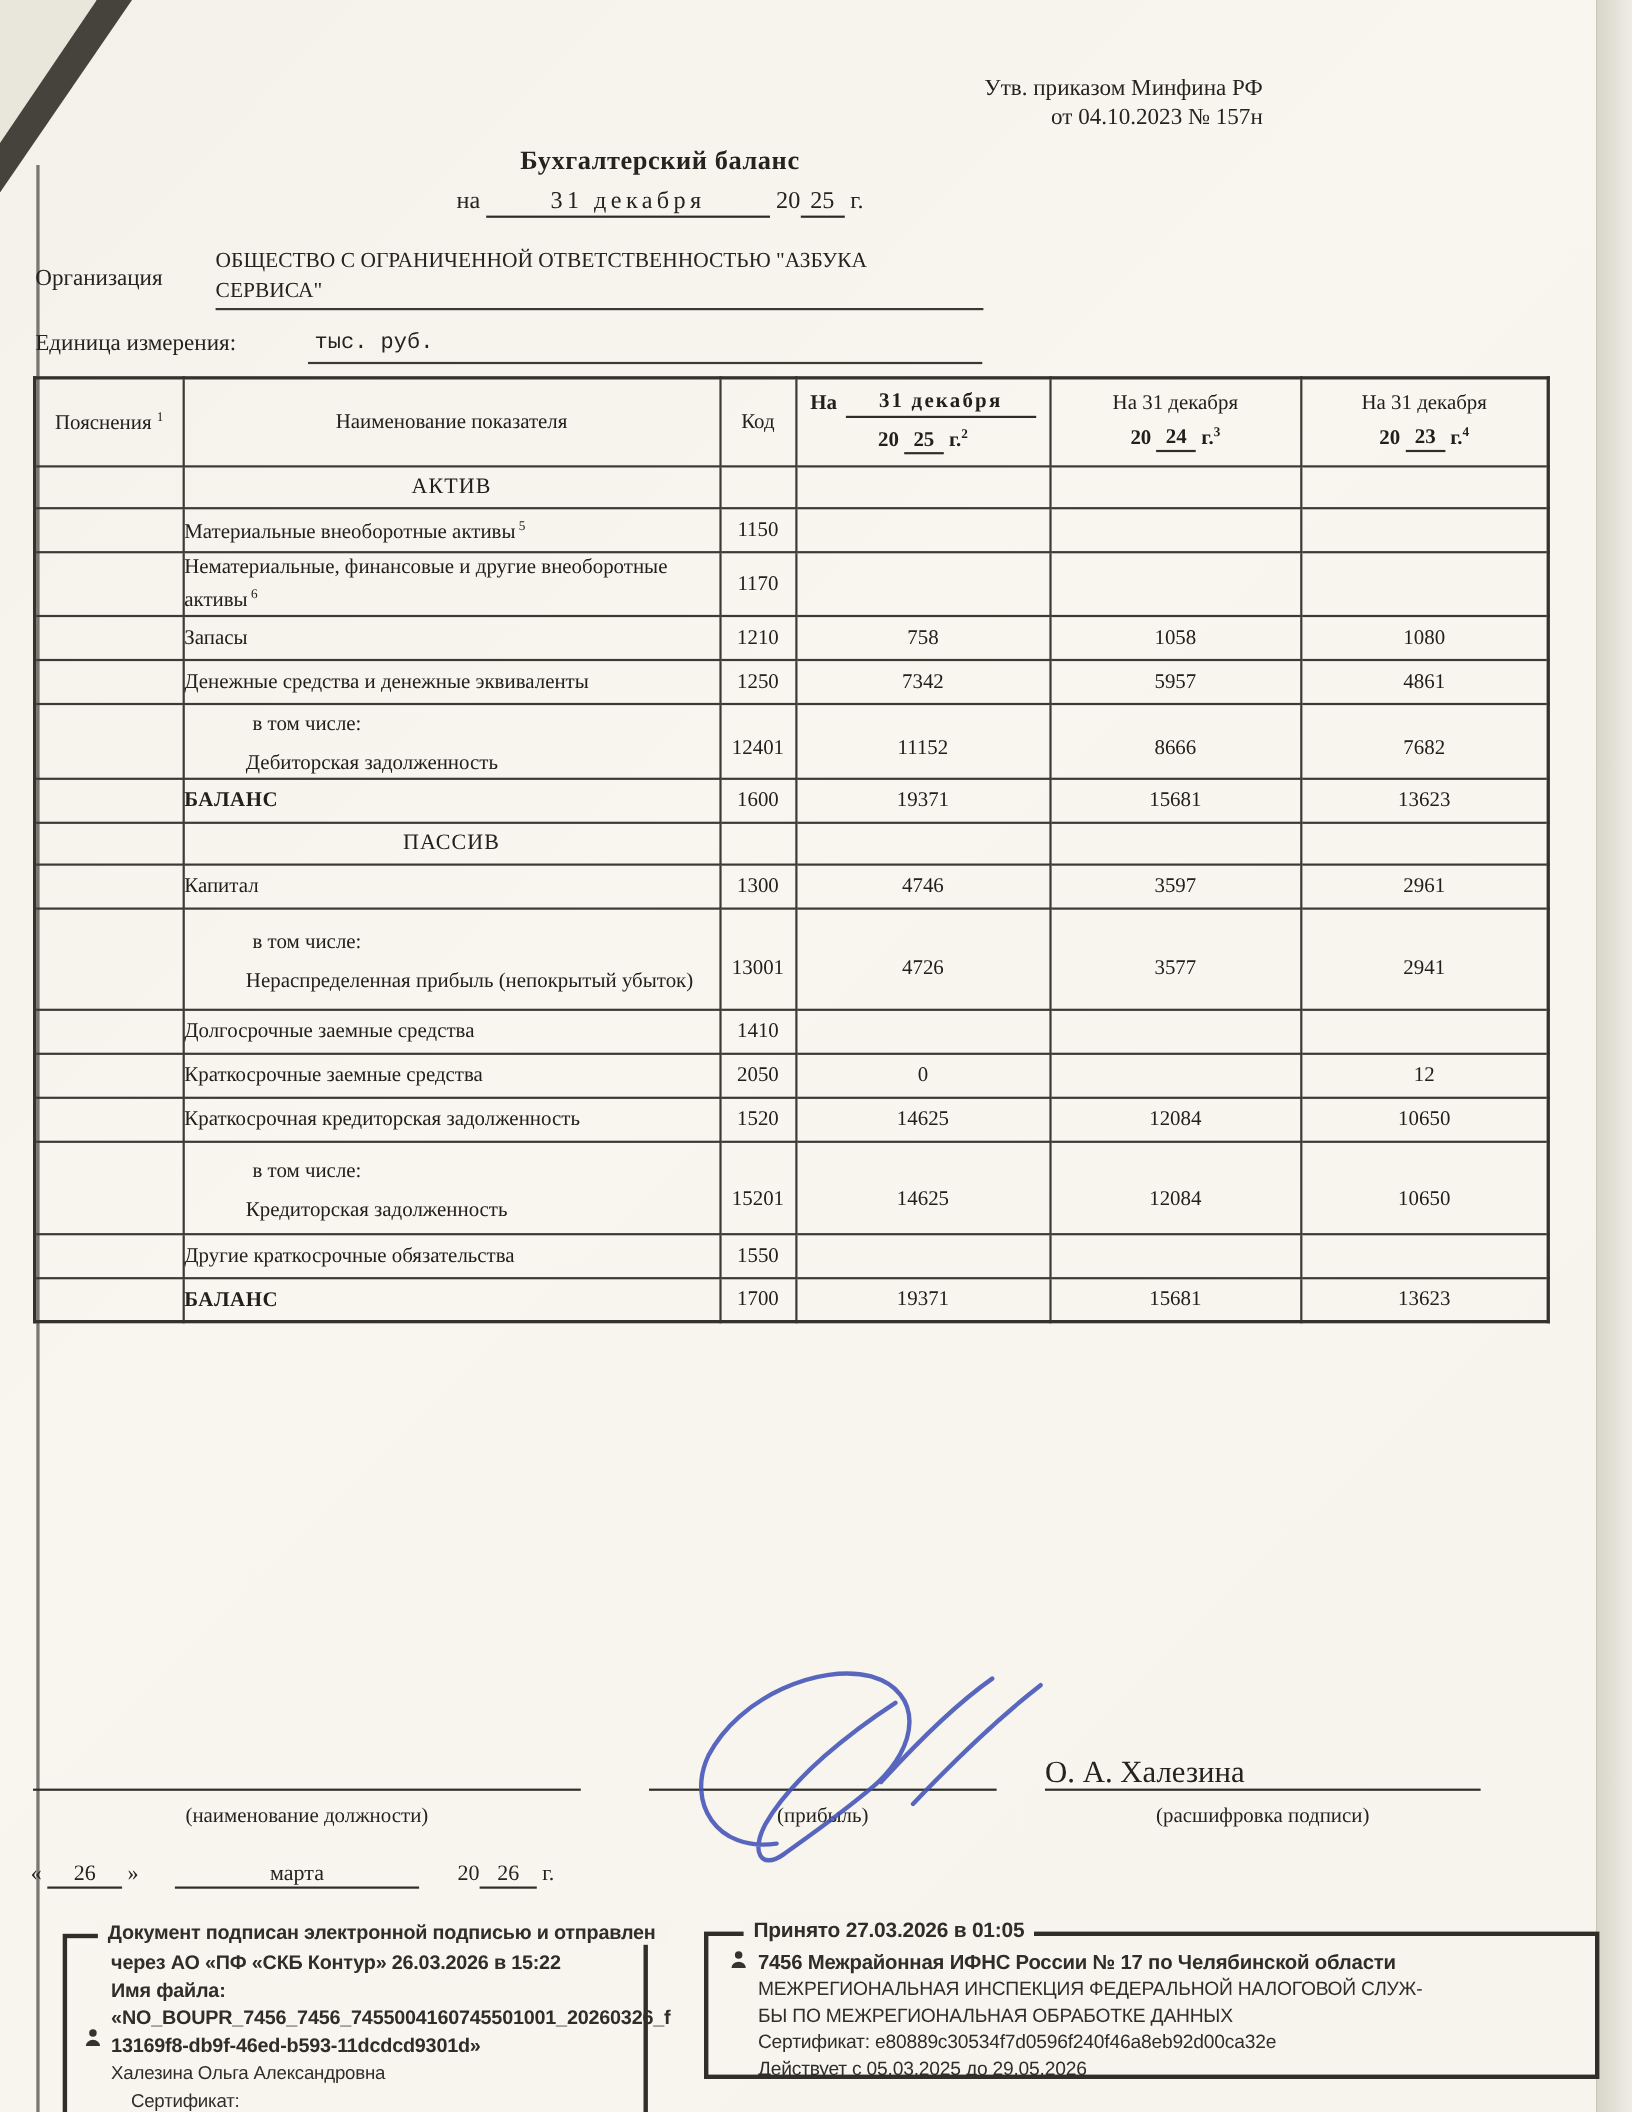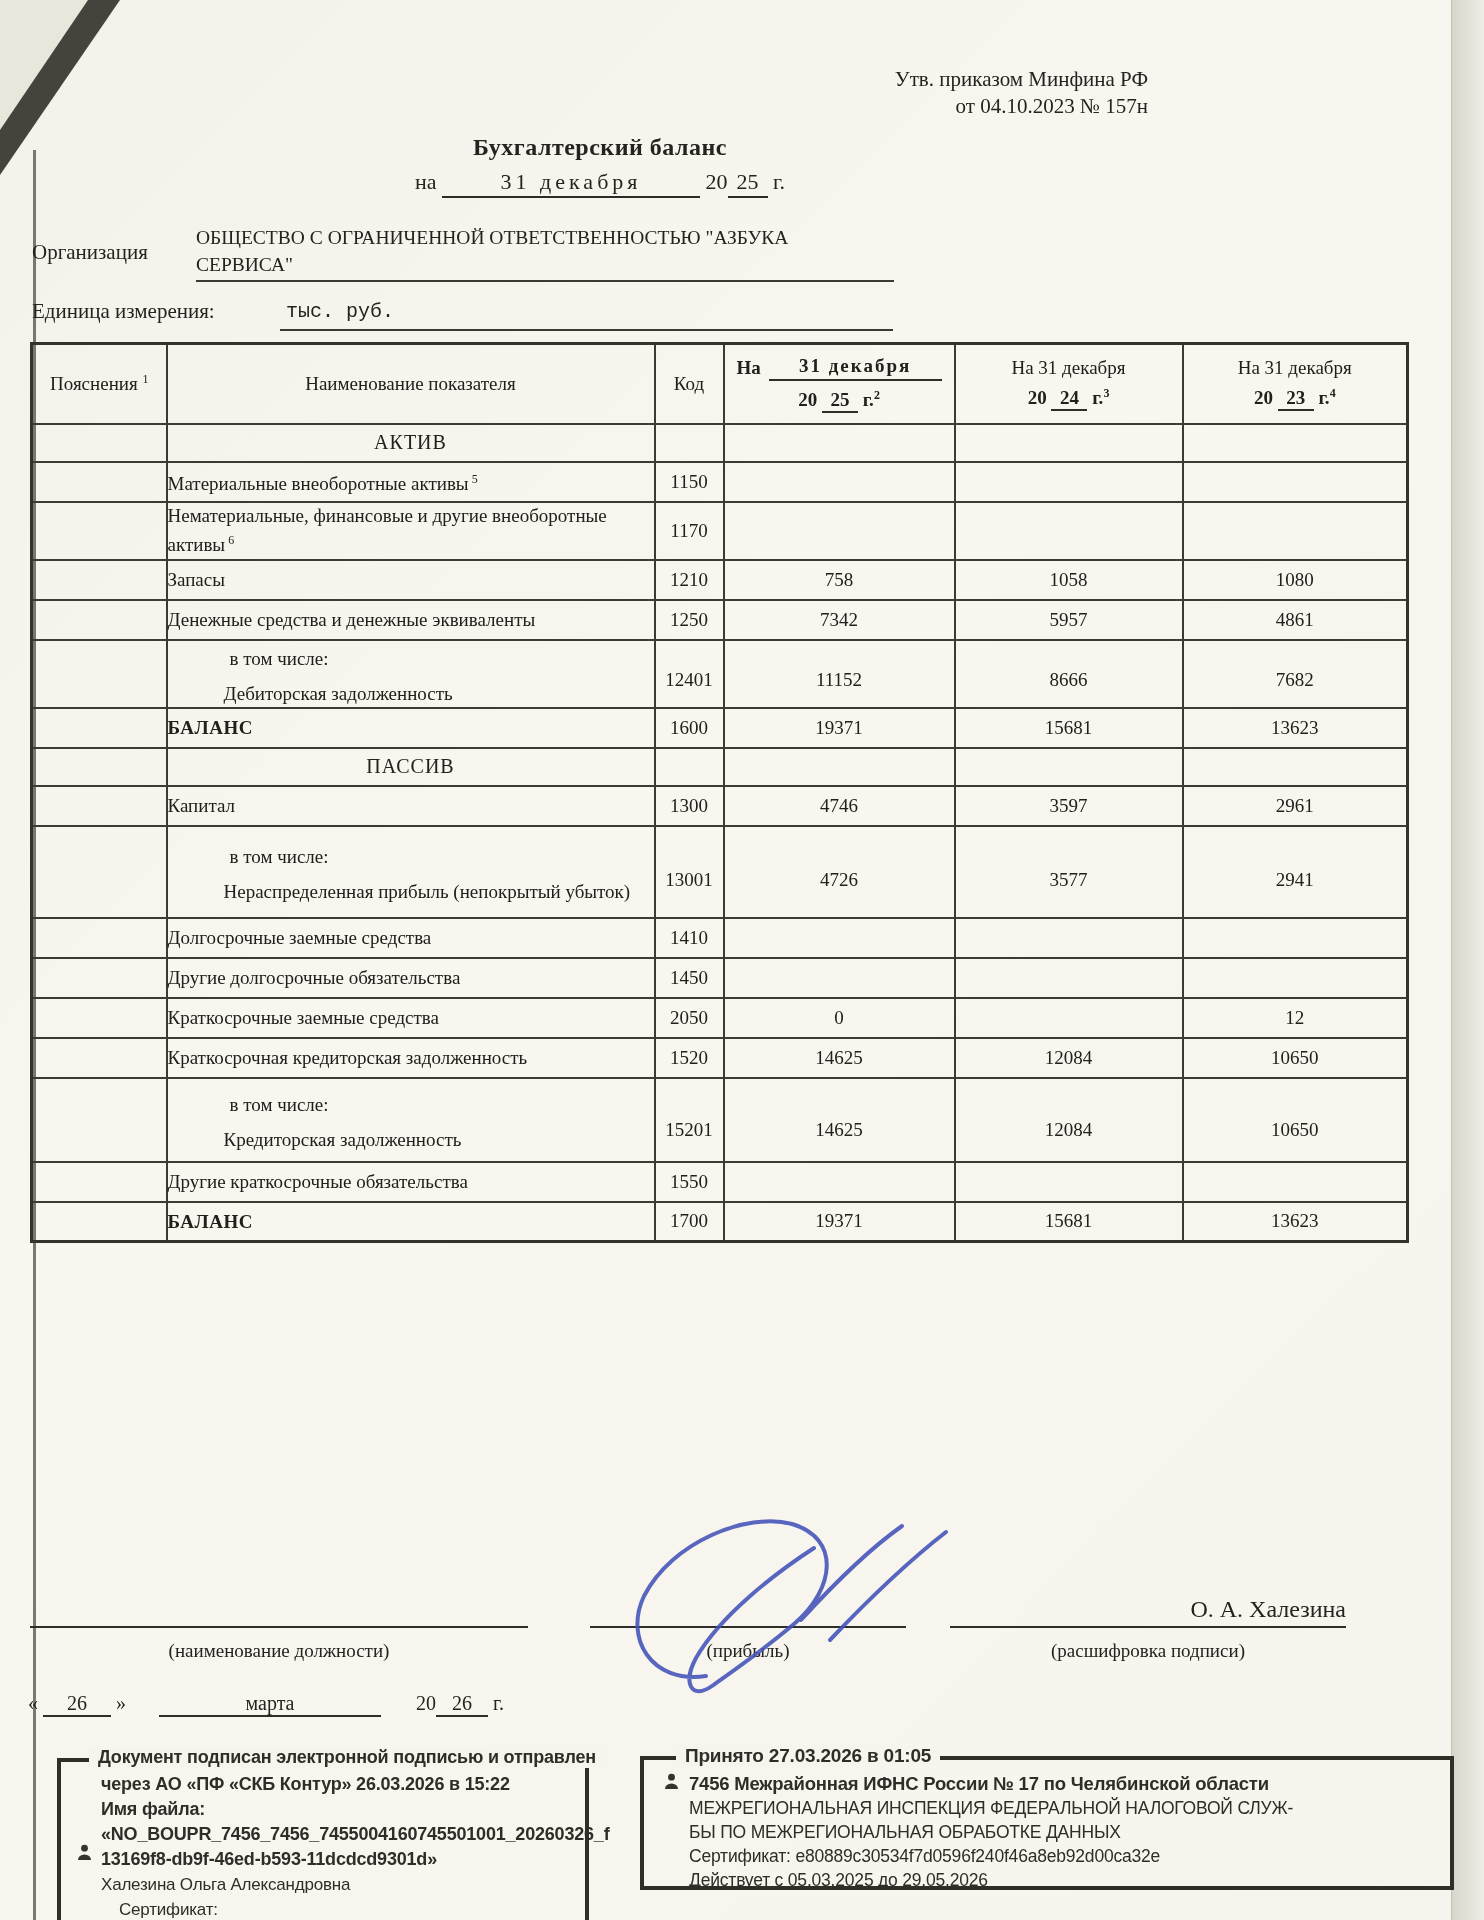--- a/index.html
+++ b/index.html
@@ -51,21 +51,21 @@
   td.cell-label .lbl-ind{padding-left:56px;}
   td.cell-label .bold{font-weight:bold;letter-spacing:.5px;}
   td.section-cell{text-align:center;font-weight:bold;font-size:20px;letter-spacing:1px;}
   td.cell-code,td.cell-value{text-align:center;}
   tr.r-sub2 td.cell-code,tr.r-sub2 td.cell-value{vertical-align:bottom;padding-bottom:16px;}
   tr.r-sub3 td.cell-code,tr.r-sub3 td.cell-value{vertical-align:bottom;padding-bottom:26px;}
   tr.r-sub2b td.cell-code,tr.r-sub2b td.cell-value{vertical-align:bottom;padding-bottom:20px;}
   
   .sig-line{position:absolute;border-bottom:2px solid #2e2d28;}
   .sig-cap{position:absolute;font-size:19px;text-align:center;}
-  .sig-name{position:absolute;font-size:24px;text-align:right;}
+  .sig-name{position:absolute;font-size:28px;text-align:left;}
   .sig-svg{position:absolute;left:596px;top:1498px;}
   .date-line{position:absolute;left:28px;top:1692px;font-size:20px;}
   .date-line .seg{display:inline-block;border-bottom:2px solid #2e2d28;text-align:center;}
   
   .stamp{position:absolute;border:4px solid #2f2e29;font-family:"Liberation Sans",sans-serif;color:#2e2d28;letter-spacing:-0.2px;}
   .stamp .legend{position:absolute;top:-15px;background:#f6f4ec;padding:0 9px;font-weight:bold;white-space:nowrap;}
   .stampL{left:57px;top:1758px;width:524px;height:158px;}
   .stampL .legend{left:28px;font-size:18.5px;}
   .stampL .body{padding:10px 10px 0 40px;font-size:17px;line-height:25px;position:relative;}
   .stampL .b{font-weight:bold;font-size:18px;}
@@ -261,30 +261,20 @@
               <div class="">Долгосрочные заемные средства</div>
             </td>
             <td class="cell-code">1410</td>
             <td class="cell-value"></td>
             <td class="cell-value"></td>
             <td class="cell-value"></td>
           </tr>
           <tr class="r-item">
             <td></td>
             <td class="cell-label">
-              <div class="">Другие долгосрочные обязательства</div>
-            </td>
-            <td class="cell-code">1450</td>
-            <td class="cell-value"></td>
-            <td class="cell-value"></td>
-            <td class="cell-value"></td>
-          </tr>
-          <tr class="r-item">
-            <td></td>
-            <td class="cell-label">
               <div class="">Краткосрочные заемные средства</div>
             </td>
             <td class="cell-code">2050</td>
             <td class="cell-value">0</td>
             <td class="cell-value"></td>
             <td class="cell-value">12</td>
           </tr>
           <tr class="r-item">
             <td></td>
             <td class="cell-label">

